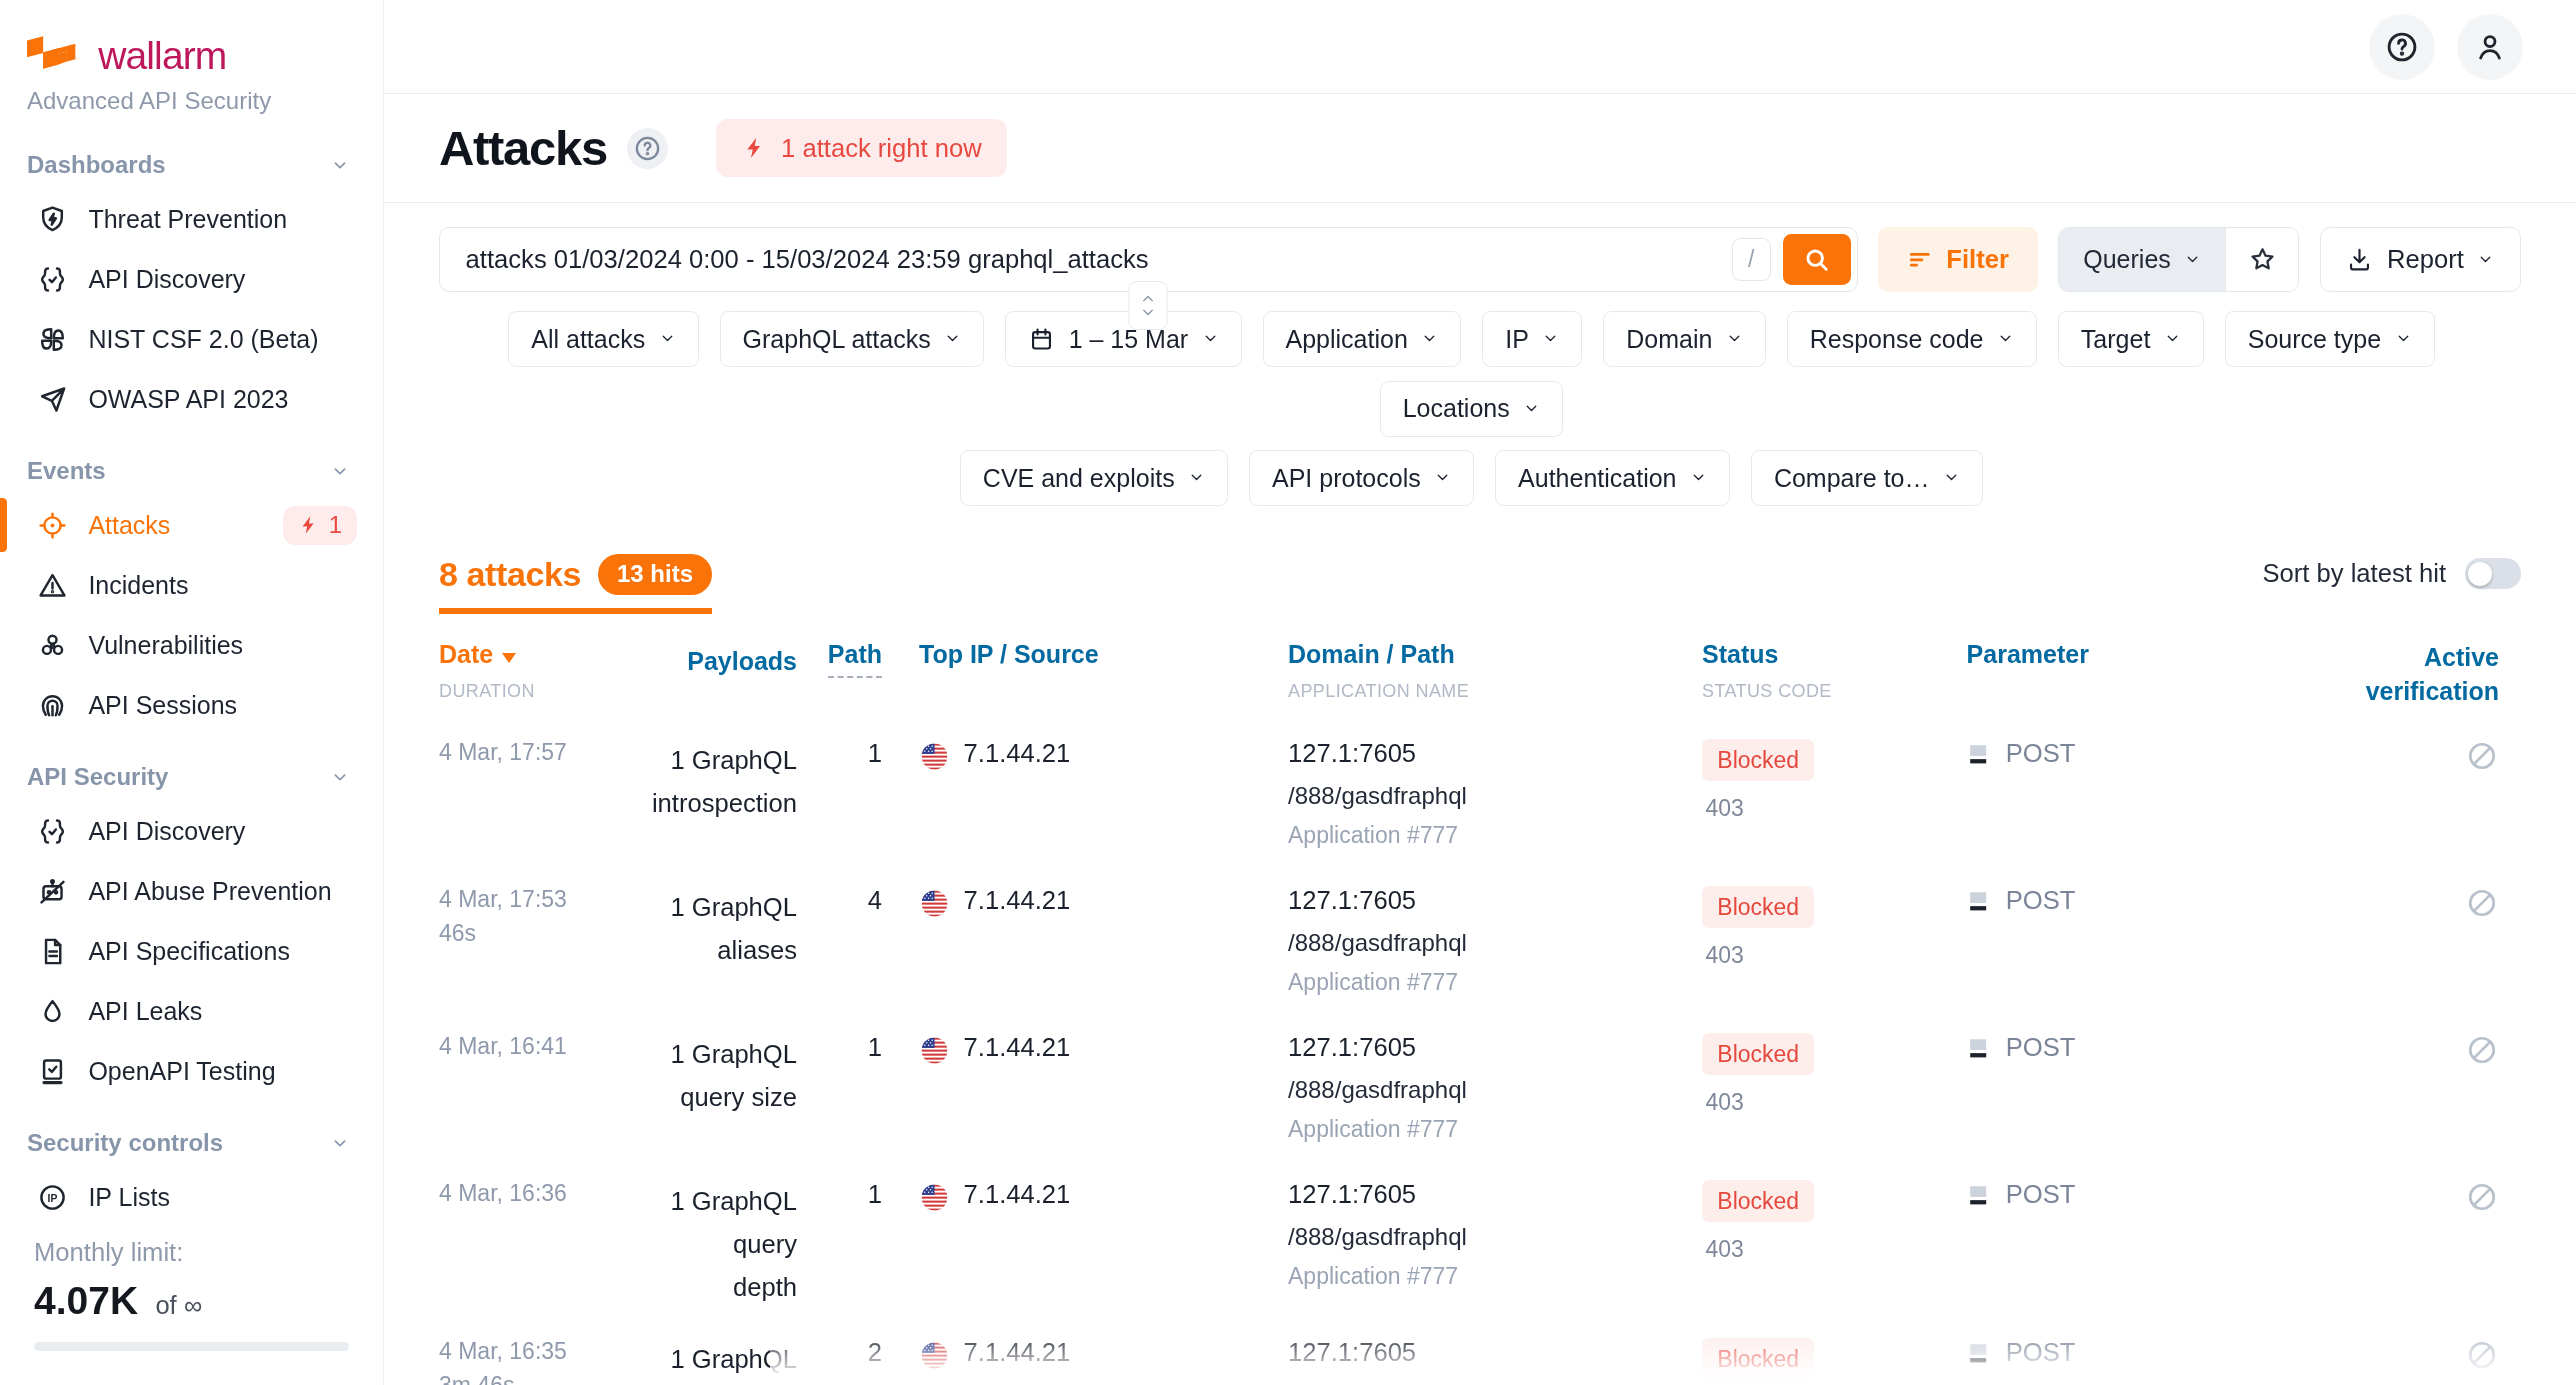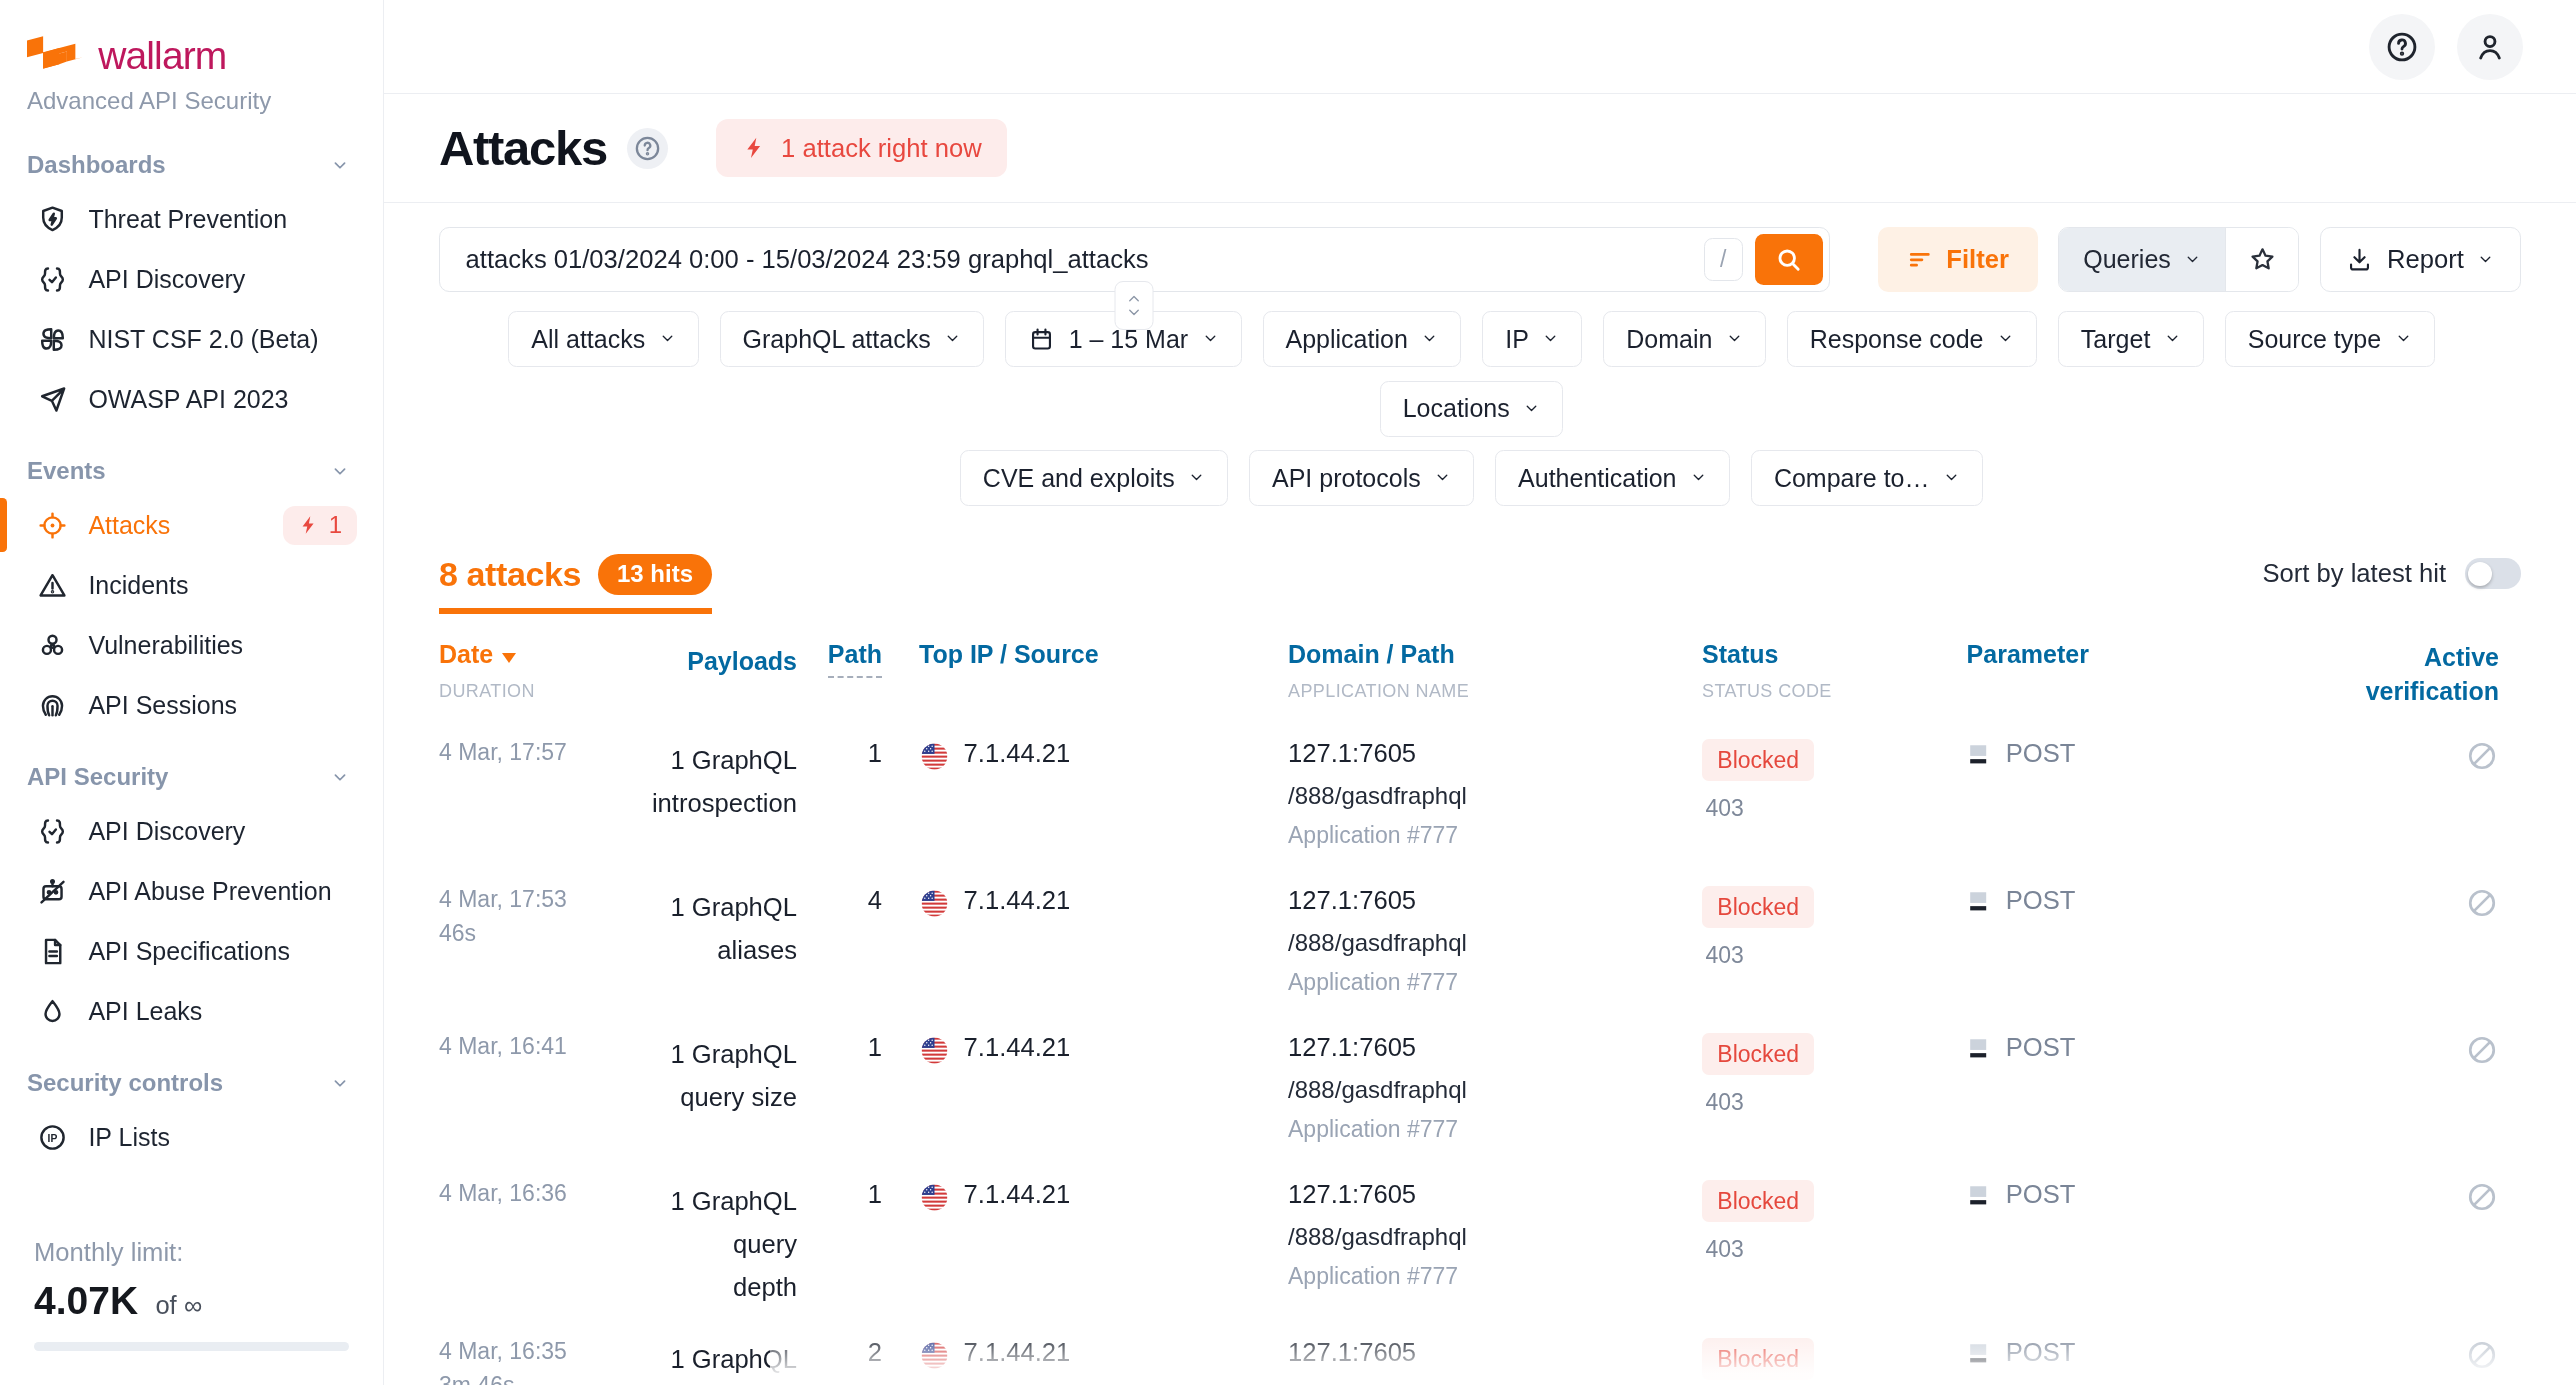--- a/index.html
+++ b/index.html
@@ -115,21 +115,21 @@
     width:39px; height:49px; background:#fff; border:1.7px solid #e6e8ed; border-radius:8.5px;
     display:flex; flex-direction:column; align-items:center; justify-content:center; gap:3.4px;
     z-index:4; cursor:pointer; color:#8d97a7;
   }
   .expander svg { width:17px; height:12px; }
 
   .tool-btn {
     height:65px; border-radius:10.2px; display:flex; align-items:center; gap:13.6px;
     font-size:25.6px; cursor:pointer; flex:none;
   }
-  .filter-btn { background:#fef1e5; color:#f97309; padding:12px 29px; font-weight:700;margin-left:28px; }
+  .filter-btn { background:#fef1e5; color:#f97309; padding:12px 29px; font-weight:700; }
   .filter-btn svg { width:25.6px; height:25.6px; }
   .queries-group { display:flex; border:1.7px solid #e4e7ec; border-radius:10.2px; overflow:hidden; flex:none; height:65px; }
   .q-left { background:#e9edf2; display:flex; align-items:center; gap:13.6px; padding:0 24px; font-size:25px; color:#222835; cursor:pointer; }
   .q-right { background:#fff; width:73px; display:flex; align-items:center; justify-content:center; border-left:1.7px solid #e4e7ec; cursor:pointer; color:#2a303b; }
   .q-right svg { width:29px; height:29px; }
   .report-btn { border:1.7px solid #e4e7ec; background:#fff; padding:0 25.6px; color:#1b212e; }
   .report-btn svg.dl { width:27px; height:27px; }
 
   .chev-sm { width:17px; height:12px; stroke:#667083; flex:none; }
 
@@ -366,20 +366,30 @@
         </span>
       <span class="lbl">API Specifications</span>
     </div>
     <div class="side-item">
       <span class="ic">
           <svg class="stroke" viewBox="0 0 24 24">
             <path d="M12 4c3 3.8 5.4 6.7 5.4 9.9a5.4 5.4 0 11-10.8 0C6.6 10.7 9 7.8 12 4z"></path>
           </svg>
         </span>
       <span class="lbl">API Leaks</span>
+    </div>
+    <div class="side-item">
+      <span class="ic">
+          <svg class="stroke" viewBox="0 0 24 24">
+            <rect x="5.5" y="3.5" width="13" height="14" rx="1.5"></rect>
+            <path d="M9.5 10.3l2 2 3.4-4"></path>
+            <path d="M5.5 20.6h13" stroke-width="2.6"></path>
+          </svg>
+        </span>
+      <span class="lbl">OpenAPI Testing</span>
     </div>
 
     <div class="side-section">
       <span>Security controls</span>
       <svg class="stroke" viewBox="0 0 24 24">
           <path d="M7 10l5 5 5-5"></path>
         </svg>
     </div>
     <div class="side-item">
       <span class="ic">

